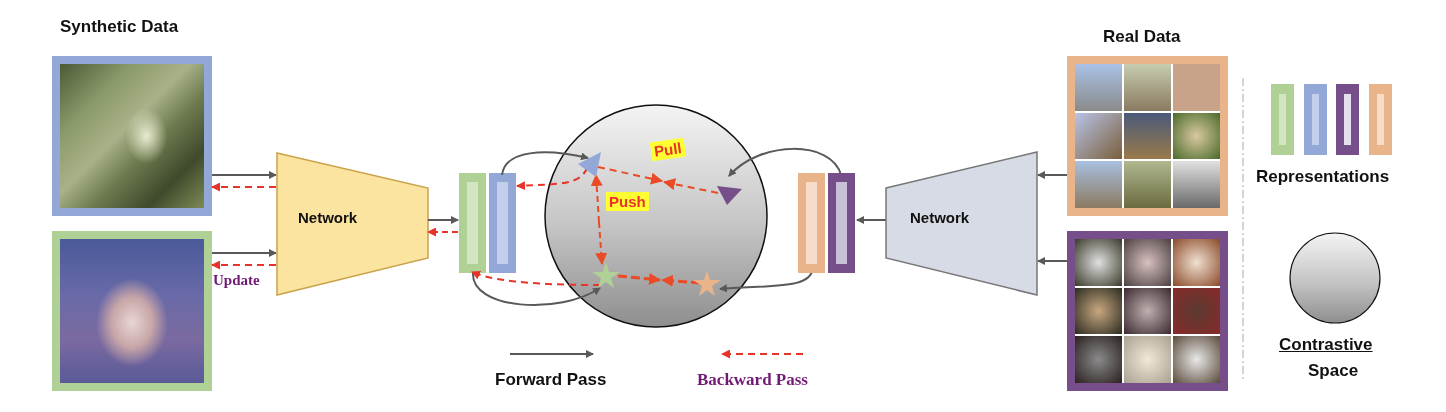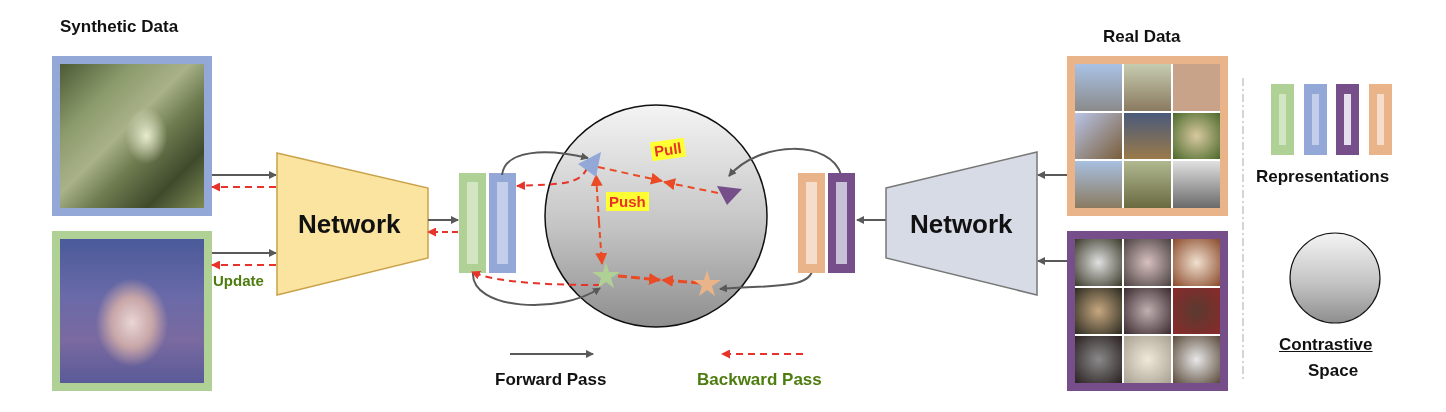--- a/index.html
+++ b/index.html
@@ -1,21 +1,21 @@
 <!DOCTYPE html>
 <html><head>
 <meta charset="utf-8">
 <style>
   html, body { margin: 0; padding: 0; background: #ffffff; }
   body { width: 1446px; height: 412px; position: relative; overflow: hidden;
          font-family: "Liberation Sans", "DejaVu Sans", sans-serif; }
   .abs { position: absolute; }
   .title { font-weight: bold; font-size: 17px; color: #111; white-space: nowrap; }
-  .net-label { font-weight: bold; font-size: 26px; color: #111; }
-  .red { color: #4d7c0f; }
+  .net-label { font-weight: bold; font-size: 15px; color: #111; }
+  .red { color: #701a75; font-family: Liberation Serif, serif; }
   .tag { background: #ffff33; color: #e8332a; font-weight: bold; font-size: 15px; padding: 1px 3px; }
   .img-frame { box-sizing: border-box; border: 8px solid; }
   .grid3 { display: grid; grid-template-columns: repeat(3, 1fr); grid-template-rows: repeat(3, 1fr); gap: 2px; background: #fff; width: 100%; height: 100%; }
   .grid3 div { width: 100%; height: 100%; }
   svg { position: absolute; left: 0; top: 0; }
 </style>
 </head>
 <body>
 
 <div class="abs title" style="left:60px; top:17px;text-align:center;">Synthetic Data</div>

